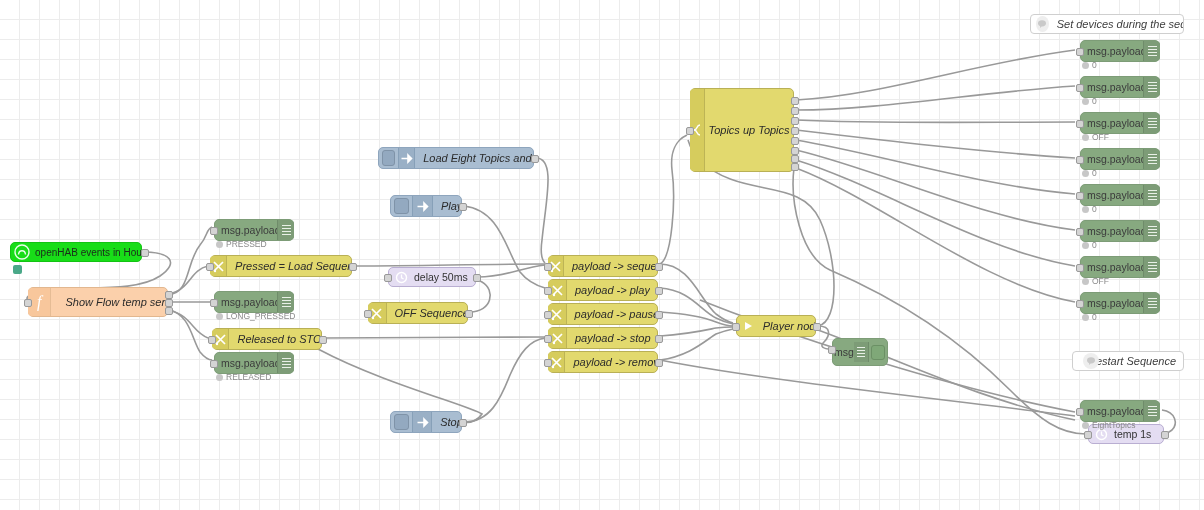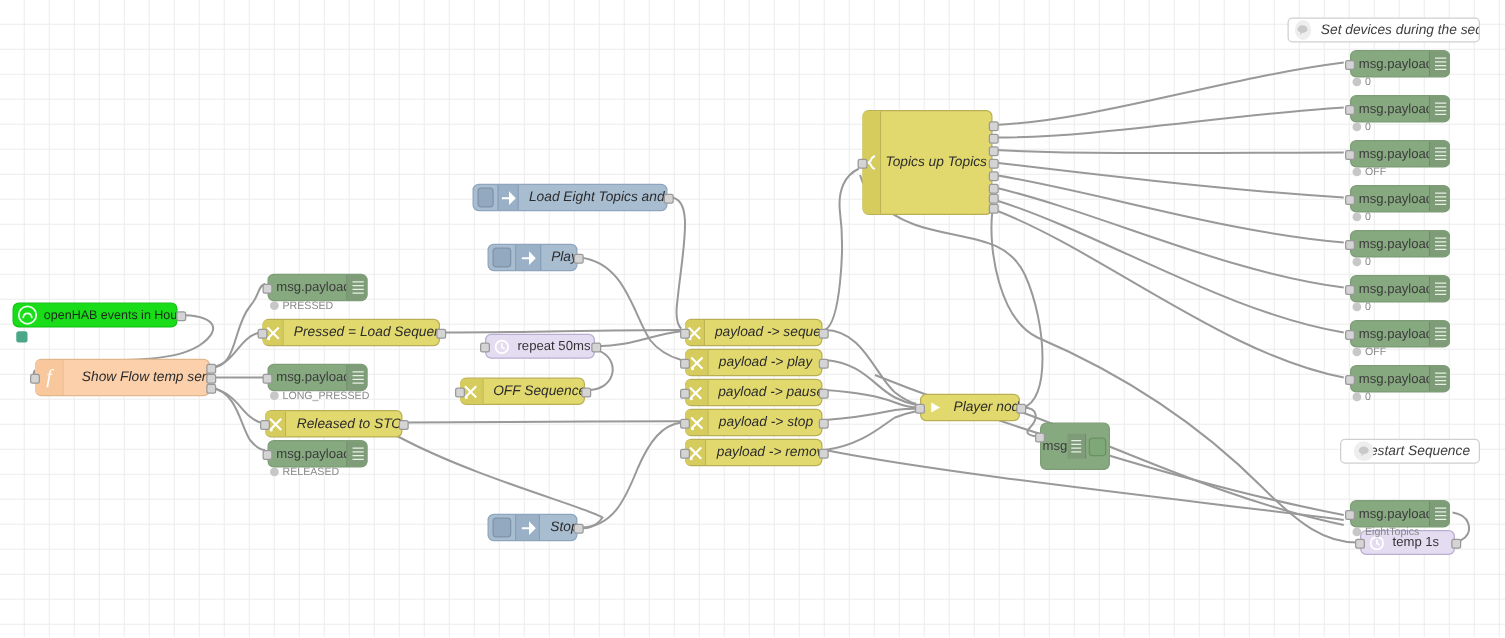--- a/index.html
+++ b/index.html
@@ -84,21 +84,21 @@
       margin-left:2px;}
   .n-player .lbl{padding-left:6px;}
 
   
   .n-comment{background:#fff;border-color:#cfcfcf;height:20px;border-radius:4px;}
   .n-comment .cmicon{width:16px;height:16px;border-radius:50%;background:#eeeeee;
       display:flex;align-items:center;justify-content:center;margin-left:5px;}
   .n-comment .lbl{padding-left:8px;font-style:italic;color:#3d3d3d;}
 
   
-  .n-msg{background:#87a980;border-color:#7d9c77;height:38px;width:56px;
+  .n-msg{background:#87a980;border-color:#7d9c77;height:28px;width:56px;
          justify-content:center;}
   .n-msg .lbl{font-style:normal;color:#3b3b3b;font-size:10.5px;}
   .n-msg .dicon{width:14px;height:20px;background:#7d9c77;display:flex;flex-direction:column;
       justify-content:center;align-items:center;gap:1.5px;}
   .n-msg .dicon i{display:block;width:8px;height:1.5px;background:#e9f0e7;}
   .n-msg .toggle{width:18px;height:20px;background:#87a980;border-left:1px solid #6f8c6a;
       border-radius:0 4px 4px 0;display:flex;align-items:center;justify-content:center;margin-right:-1px;}
   .n-msg .toggle b{display:block;width:12px;height:13px;background:#7fa878;border:1px solid #6b9065;
       border-radius:3px;}
 
@@ -384,21 +384,21 @@
     <span class="port" style="left:68px;top:7px;"></span>
   </div>
 
   <div class="node n-delay" style="left:388px;top:267px;width:88px;">
     <span class="dlyicon">
       <svg width="13" height="13" viewBox="0 0 13 13">
           <circle cx="6.5" cy="6.5" r="5" fill="none" stroke="#fff" stroke-width="1.4"></circle>
           <path d="M6.5 3.5 V6.8 L8.6 8" stroke="#fff" stroke-width="1.3" fill="none"></path>
         </svg>
     </span>
-    <span class="lbl">repeat 50ms</span>
+    <span class="lbl">delay 50ms</span>
     <span class="port" style="left:-5px;top:6px;"></span>
     <span class="port" style="left:84px;top:6px;"></span>
   </div>
 
   <div class="node n-delay" style="left:1088px;top:424px;width:76px;">
     <span class="dlyicon">
       <svg width="13" height="13" viewBox="0 0 13 13">
           <circle cx="6.5" cy="6.5" r="5" fill="none" stroke="#fff" stroke-width="1.4"></circle>
           <path d="M6.5 3.5 V6.8 L8.6 8" stroke="#fff" stroke-width="1.3" fill="none"></path>
         </svg>

